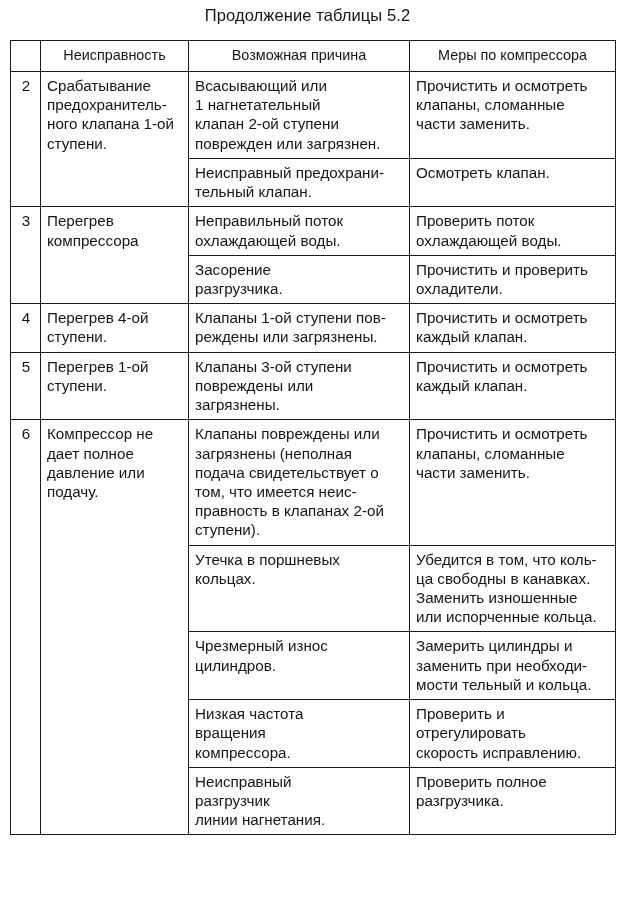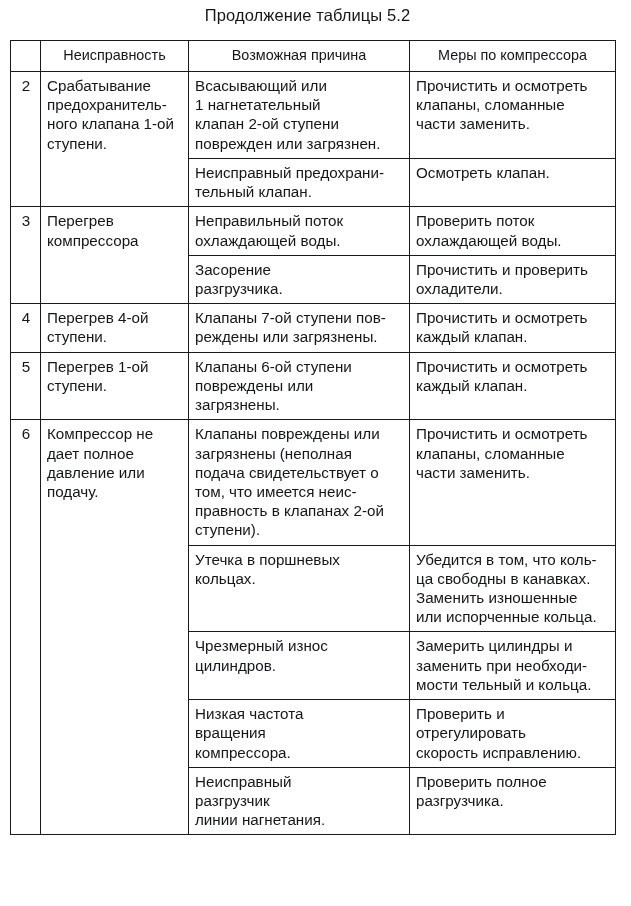--- a/index.html
+++ b/index.html
@@ -166,38 +166,38 @@
           </tr>
           <tr>
             <td class="num-cell" rowspan="1">
               <span class="cell-text">4</span>
             </td>
             <td class="fault-cell" rowspan="1">
               <span class="cell-text">Перегрев 4-ой
 ступени.</span>
             </td>
             <td class="cause-cell">
-              <span class="cell-text">Клапаны 7-ой ступени пов-
+              <span class="cell-text">Клапаны 1-ой ступени пов-
 реждены или загрязнены.</span>
             </td>
             <td class="remedy-cell">
               <span class="cell-text">Прочистить и осмотреть
 каждый клапан.</span>
             </td>
           </tr>
           <tr>
             <td class="num-cell" rowspan="1">
               <span class="cell-text">5</span>
             </td>
             <td class="fault-cell" rowspan="1">
               <span class="cell-text">Перегрев 1-ой
 ступени.</span>
             </td>
             <td class="cause-cell">
-              <span class="cell-text">Клапаны 6-ой ступени
+              <span class="cell-text">Клапаны 3-ой ступени
 повреждены или
 загрязнены.</span>
             </td>
             <td class="remedy-cell">
               <span class="cell-text">Прочистить и осмотреть
 каждый клапан.</span>
             </td>
           </tr>
           <tr>
             <td class="num-cell" rowspan="5">

